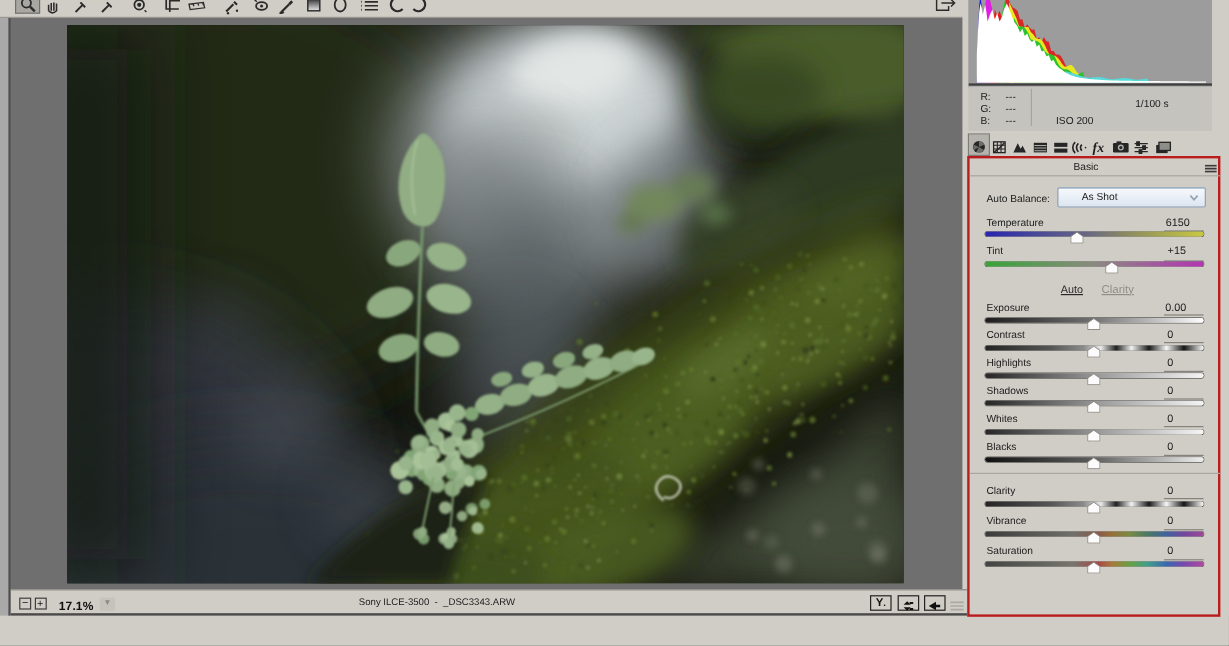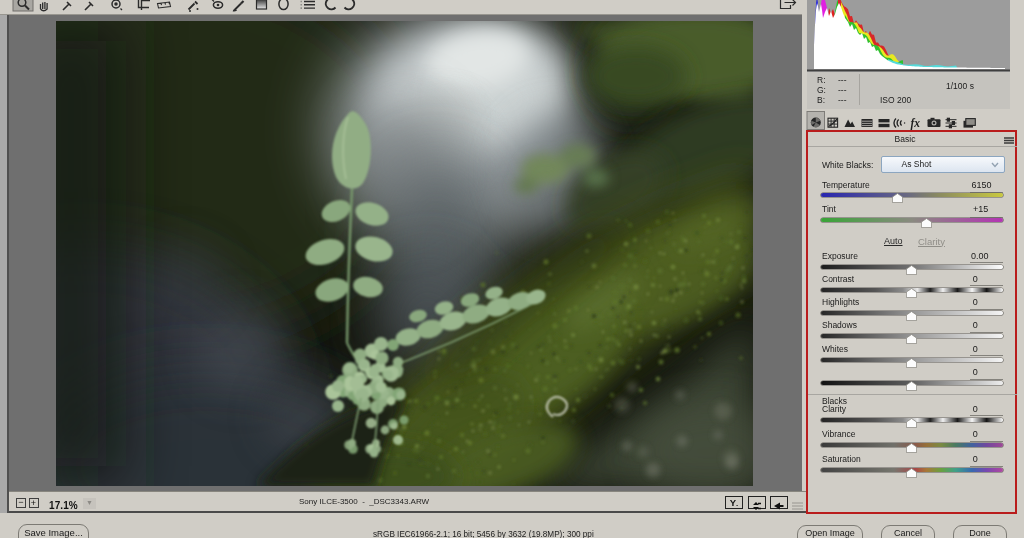--- a/index.html
+++ b/index.html
@@ -697,27 +697,20 @@
 <path d="M304,1.5 H315 M304,4.8 H315 M304,8.1 H315"></path>
 <path d="M300.8,1.5 h0.6 M300.8,4.8 h0.6 M300.8,8.1 h0.6" stroke-width="1.6"></path>
 <path d="M333.5,-1.5 A5.6,5.6 0 1 0 335.5,7.5" stroke-width="1.9"></path>
 <path d="M346.5,-1.5 A5.6,5.6 0 1 1 344.5,7.5" stroke-width="1.9"></path>
 </g>
 <g stroke="#2b2b2b" stroke-width="1.2" fill="none">
 <path d="M780.5,-2 V8.5 H790.5 V5 M784.5,2.5 H795.5 M792.5,-0.5 L795.5,2.5 L792.5,5.5"></path>
 </g>
 </svg>
 </div>
-  <div class="abs" id="bottombar">
-      <div class="btn" style="left:18px;top:11px;width:71px;border-radius:9px;line-height:16px;font-size:9.5px;">Save Image...</div>
-<div class="abs" style="left:373px;top:17px;font-size:8.2px;color:#1c1c1c;">sRGB IEC61966-2.1; 16 bit; 5456 by 3632 (19.8MP); 300 ppi</div>
-<div class="btn" style="left:797px;top:11.5px;width:66px;border-radius:9px;line-height:15px;font-size:9px;">Open Image</div>
-<div class="btn" style="left:881px;top:11.5px;width:54px;border-radius:9px;line-height:15px;font-size:9px;">Cancel</div>
-<div class="btn" style="left:953px;top:11.5px;width:54px;border-radius:9px;line-height:15px;font-size:9px;">Done</div>
-</div>
   <div class="abs" id="rpanel"></div>
   <div class="abs" id="histo"><svg width="203" height="73" viewBox="0 0 203 73" xmlns="http://www.w3.org/2000/svg">
 <rect width="203" height="73" fill="#9c9c9c"></rect>
 <polygon points="7.0,69.0 8.0,28.0 9.0,4.0 10.0,-4.0 11.0,4.0 12.0,20.0 13.0,34.0 14.0,69.0" fill="#2222dd"></polygon>
         <polygon points="12.0,69.0 13.0,36.0 15.0,26.0 17.0,32.0 19.0,44.0 20.0,69.0" fill="#2222dd"></polygon>
         <polygon points="11.0,69.0 12.0,30.0 13.0,10.0 15.0,-2.0 17.0,-4.0 19.0,4.0 21.0,12.0 23.0,26.0 25.0,69.0" fill="#e020e0"></polygon>
         <polygon points="18.0,69.0 20.0,25.0 22.0,8.0 24.0,13.0 26.0,9.0 28.0,15.0 30.0,22.0 32.0,69.0" fill="#e02020"></polygon>
         <polygon points="25.0,69.0 26.0,25.0 28.0,12.0 30.0,2.0 32.0,-3.0 34.0,2.0 36.0,10.0 38.0,20.0 41.0,30.0 43.0,69.0" fill="#22c822"></polygon>
         <polygon points="31.0,69.0 31.0,-3.0 33.0,-1.9 35.0,3.1 37.0,6.2 39.0,7.3 41.0,9.2 43.0,16.2 45.0,16.1 47.0,23.4 49.0,20.2 51.0,23.2 53.0,24.7 55.0,24.5 57.0,32.8 59.0,31.1 61.0,34.9 63.0,30.8 65.0,34.4 67.0,34.8 69.0,42.4 71.0,42.6 73.0,45.4 75.0,45.5 77.0,46.6 79.0,50.1 81.0,54.4 83.0,56.3 85.0,55.5 86.0,69.0" fill="#d82828"></polygon>
         <polygon points="34.0,69.0 34.0,1.9 36.0,6.3 38.0,10.9 40.0,15.1 42.0,21.3 44.0,23.1 46.0,23.0 48.0,22.4 50.0,22.4 52.0,26.7 54.0,28.6 56.0,31.5 58.0,32.5 60.0,32.6 62.0,34.6 64.0,38.2 66.0,42.8 68.0,46.1 70.0,47.1 72.0,46.2 74.0,47.7 76.0,50.1 78.0,53.2 80.0,55.5 82.0,55.5 84.0,54.3 86.0,54.2 88.0,56.3 90.0,59.6 92.0,61.7 92.0,69.0" fill="#e8e820"></polygon>
@@ -774,21 +767,21 @@
 <rect x="159.8" y="7.6" width="9.5" height="6.8" fill="#8f8d88" stroke="#262626" stroke-width="1.1"></rect>
 </g>
 </svg>
 </div>
   <div class="abs" id="panelbox">
       <div class="abs" style="left:0;top:2px;width:194px;text-align:center;font-size:8.5px;color:#1a1a1a;">Basic</div>
 <svg class="abs" style="left:196px;top:4.5px;" width="10" height="7">
         <path d="M0,1 H10 M0,3.5 H10 M0,6 H10" stroke="#3a3a3a" stroke-width="1.3"></path>
       </svg>
 <div class="abs" style="left:0;top:13.5px;width:209px;height:1px;background:#a8a6a1;"></div>
-<div class="lbl" style="left:14px;top:27.5px;">White Blacks:</div>
+<div class="lbl" style="left:14px;top:27.5px;">Auto Balance:</div>
 <div class="abs" style="left:72.5px;top:23.5px;width:124px;height:17px;background:linear-gradient(#f7f9fc,#dce5f0);border:1px solid #8ca6c0;border-radius:2px;font-size:8.5px;color:#1a1a1a;line-height:15px;padding-left:20px;">As Shot<svg style="position:absolute;right:5px;top:5px;" width="8" height="6">
           <path d="M1,1 L4,4.5 L7,1" stroke="#93a2b2" stroke-width="1.4" fill="none"></path>
         </svg></div>
 <div class="lbl" style="left:14px;top:47.5px;">Temperature</div>
 <div class="val" style="left:163.5px;top:47.5px;">6150</div>
 <div class="uline" style="left:161.5px;top:59.5px;width:33px;"></div>
 <div class="track" style="top:61px;background:linear-gradient(90deg,#2826b0,#6a6a80 48%,#8b8b60 65%,#c9c940);"></div>
 <svg class="thumb" style="left:83.5px;top:61.0px;" width="11" height="10" viewBox="0 0 11 10">
         <path d="M5.5,0.5 L10.6,4 V9.6 H0.4 V9.6 H0.4 V4 Z" fill="#fcfcfc" stroke="#8a8880" stroke-width="0.8"></path>
       </svg>
@@ -829,21 +822,21 @@
 <svg class="thumb" style="left:98.2px;top:202.4px;" width="11" height="10" viewBox="0 0 11 10">
         <path d="M5.5,0.5 L10.6,4 V9.6 H0.4 V9.6 H0.4 V4 Z" fill="#fcfcfc" stroke="#8a8880" stroke-width="0.8"></path>
       </svg>
 <div class="lbl" style="left:14px;top:211.7px;">Whites</div>
 <div class="val" style="left:164.7px;top:211.7px;">0</div>
 <div class="uline" style="left:161.5px;top:223.2px;width:33px;"></div>
 <div class="track" style="top:225.7px;background:linear-gradient(90deg,#262626,#9a9a9a 52%,#f4f4f4);"></div>
 <svg class="thumb" style="left:98.2px;top:225.7px;" width="11" height="10" viewBox="0 0 11 10">
         <path d="M5.5,0.5 L10.6,4 V9.6 H0.4 V9.6 H0.4 V4 Z" fill="#fcfcfc" stroke="#8a8880" stroke-width="0.8"></path>
       </svg>
-<div class="lbl" style="left:14px;top:235.0px;margin-top:29px;">Blacks</div>
+<div class="lbl" style="left:14px;top:235.0px;">Blacks</div>
 <div class="val" style="left:164.7px;top:235.0px;">0</div>
 <div class="uline" style="left:161.5px;top:246.5px;width:33px;"></div>
 <div class="track" style="top:249.0px;background:linear-gradient(90deg,#111,#5a5a5a 48%,#ededed);"></div>
 <svg class="thumb" style="left:98.2px;top:249.0px;" width="11" height="10" viewBox="0 0 11 10">
         <path d="M5.5,0.5 L10.6,4 V9.6 H0.4 V9.6 H0.4 V4 Z" fill="#fcfcfc" stroke="#8a8880" stroke-width="0.8"></path>
       </svg>
 <div class="lbl" style="left:14px;top:271.6px;">Clarity</div>
 <div class="val" style="left:164.7px;top:271.6px;">0</div>
 <div class="uline" style="left:161.5px;top:283.1px;width:33px;"></div>
 <div class="track" style="top:285.6px;background:linear-gradient(90deg,#242424,#555 30%,#8a8a8a 45%,#e8e8e8 53%,#202020 60%,#f0f0f0 67%,#1a1a1a 75%,#f6f6f6 83%,#141414 91%,#fafafa 100%);"></div>

